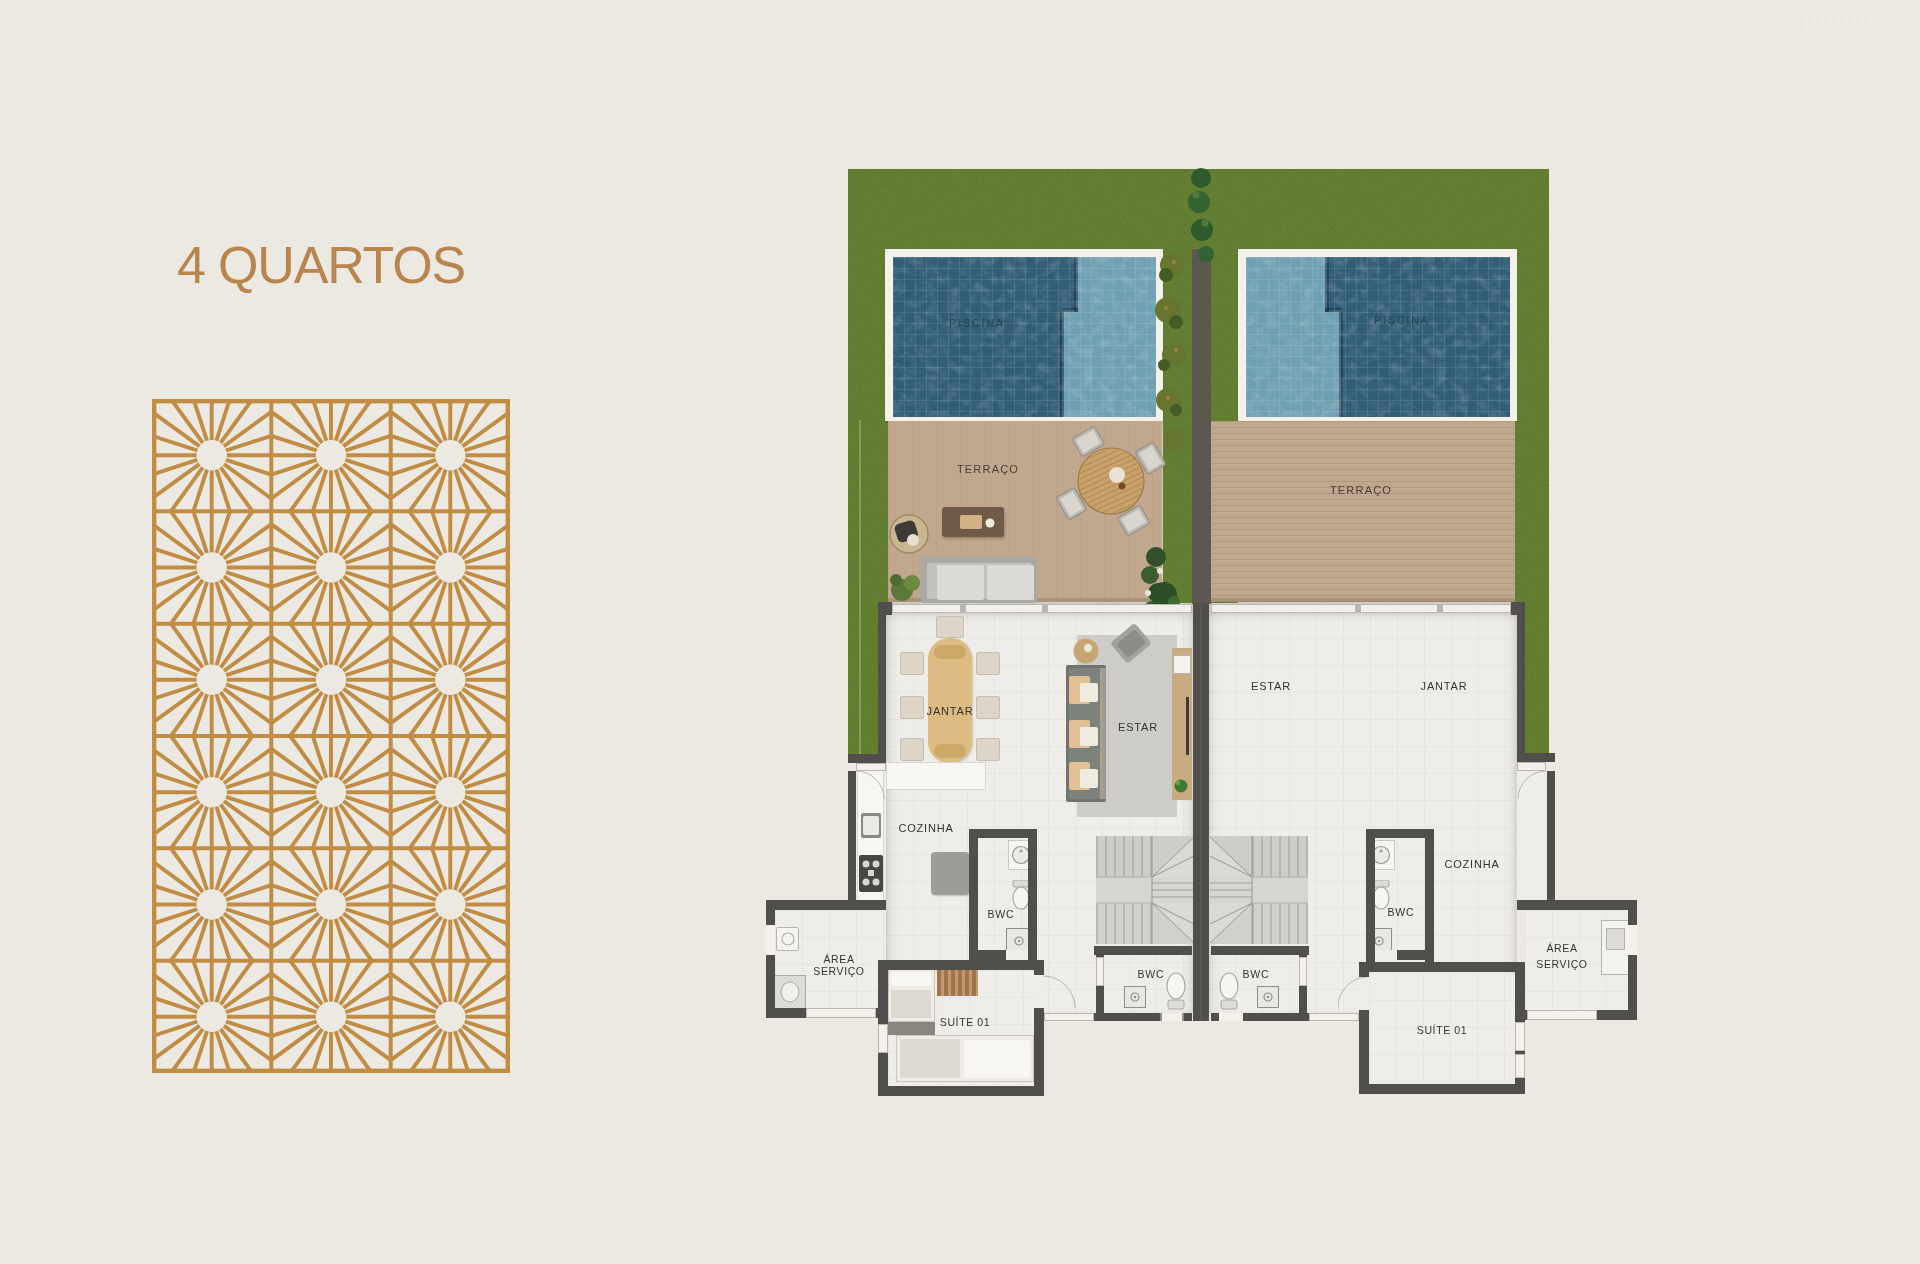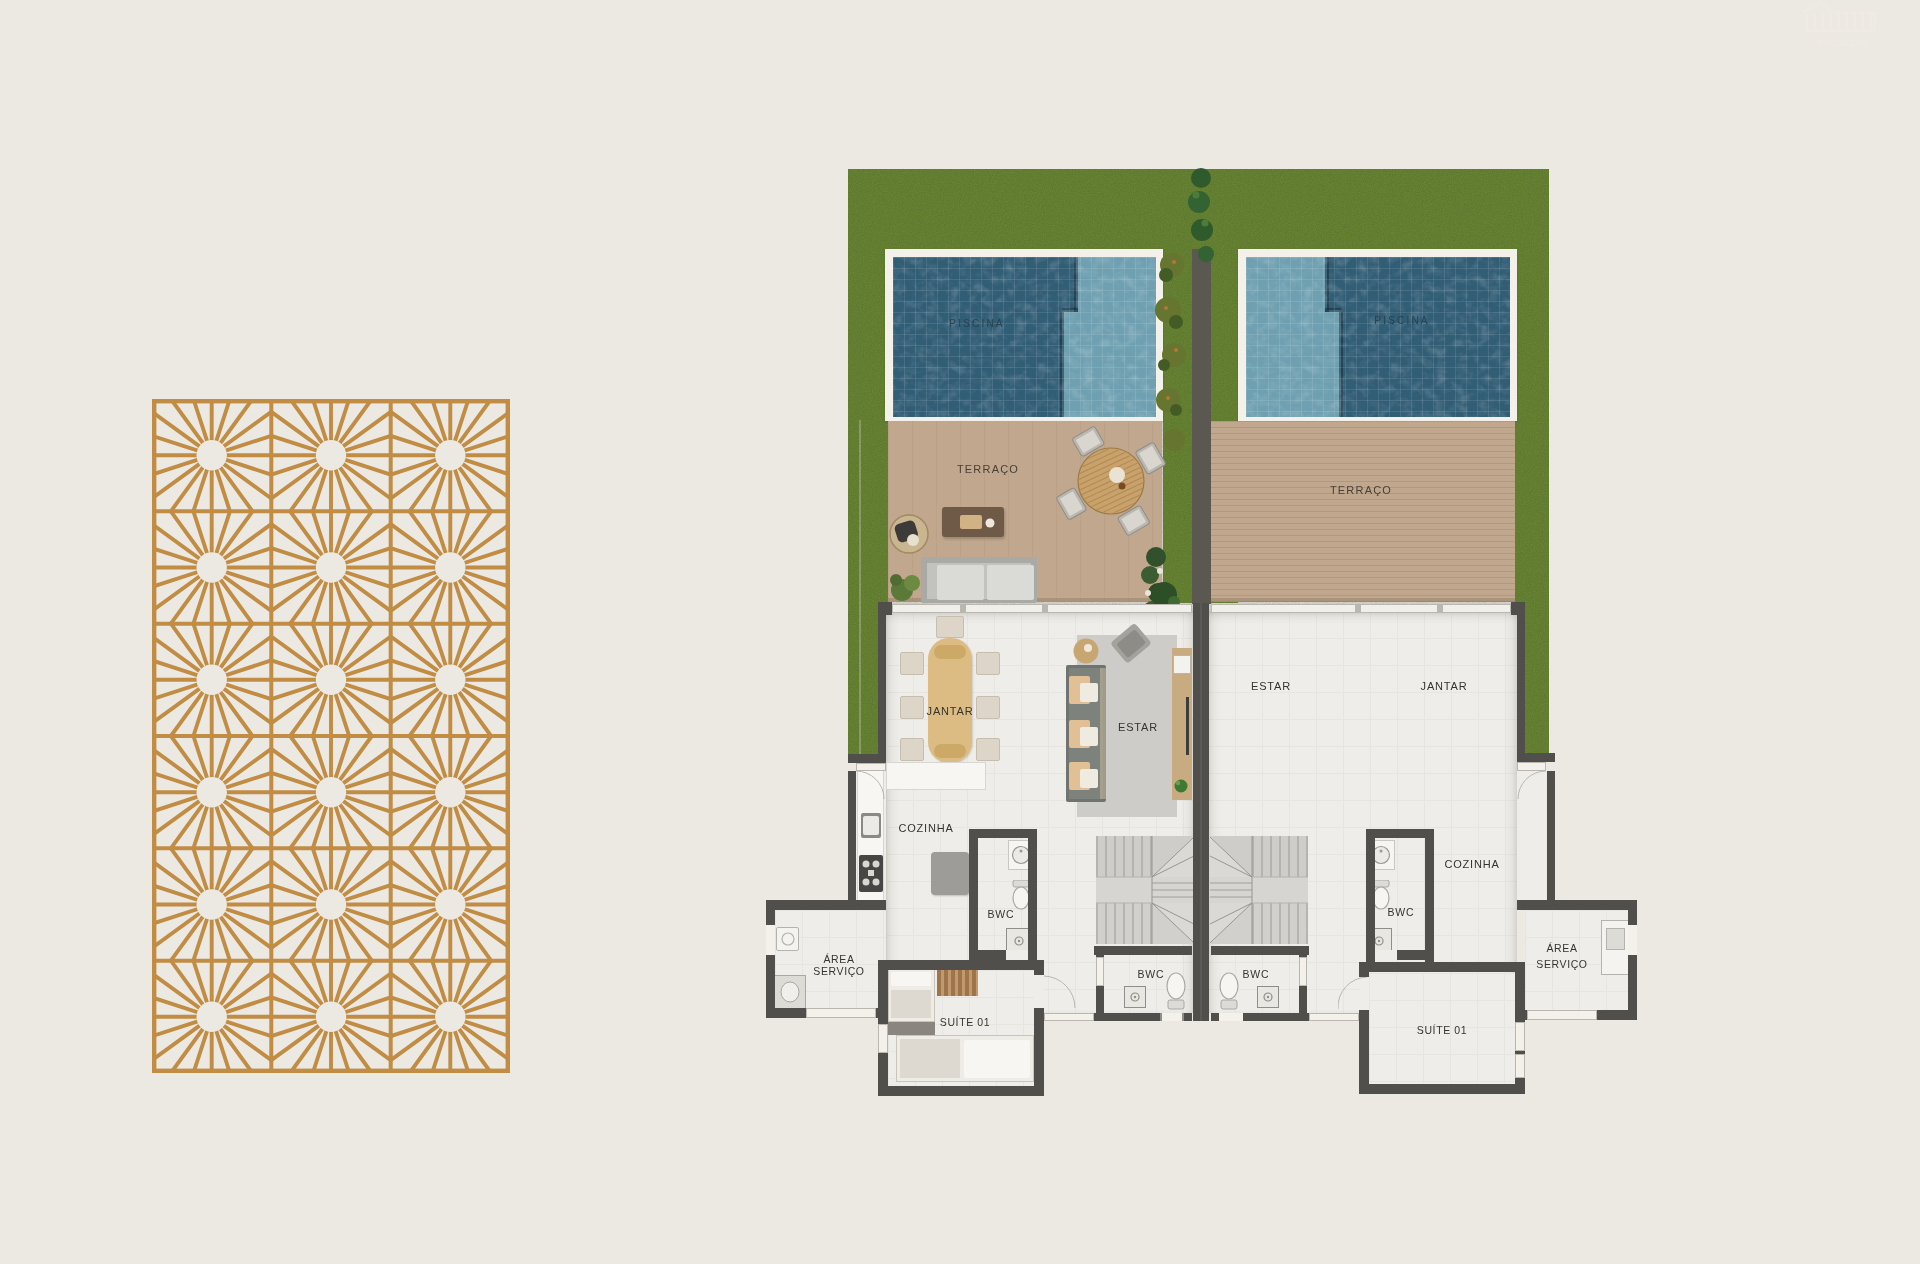--- a/index.html
+++ b/index.html
@@ -1,19 +1,19 @@
 <!DOCTYPE html>
 <html><head><meta charset="utf-8"><style>
 html,body{margin:0;padding:0}
 body{width:1920px;height:1264px;position:relative;background:#ece9e2;font-family:"Liberation Sans",sans-serif;overflow:hidden}
 .a{position:absolute}
 .lbl{text-align:center;line-height:1.15}
 </style></head><body>
 
-<div class="a" style="left:120px;top:236px;width:402px;text-align:center;color:#b9854c;font-size:52px;line-height:58px;"><br></div>
+<div class="a" style="left:120px;top:236px;width:402px;text-align:center;color:#b9854c;font-size:52px;line-height:58px;"><span style="letter-spacing:-1.2px">4 QUARTOS</span><br></div>
 
 <svg class="a" style="left:152px;top:399px" width="358" height="674" viewBox="0 0 358 674">
     <g stroke="#c18c44" fill="none">
       <path stroke-width="3.9" d="M59.7 56.2L119.3 56.2M59.7 56.2L119.3 75.6M59.7 56.2L119.3 99.5M59.7 56.2L100.5 112.3M59.7 56.2L77.9 112.3M59.7 56.2L59.7 112.3M59.7 56.2L41.4 112.3M59.7 56.2L18.9 112.3M59.7 56.2L0.0 99.5M59.7 56.2L0.0 75.6M59.7 56.2L0.0 56.2M59.7 56.2L0.0 36.8M59.7 56.2L0.0 12.8M59.7 56.2L18.9 0.0M59.7 56.2L41.4 0.0M59.7 56.2L59.7 0.0M59.7 56.2L77.9 0.0M59.7 56.2L100.5 0.0M59.7 56.2L119.3 12.8M59.7 56.2L119.3 36.8M179.0 56.2L238.7 56.2M179.0 56.2L238.7 75.6M179.0 56.2L238.7 99.5M179.0 56.2L219.8 112.3M179.0 56.2L197.2 112.3M179.0 56.2L179.0 112.3M179.0 56.2L160.8 112.3M179.0 56.2L138.2 112.3M179.0 56.2L119.3 99.5M179.0 56.2L119.3 75.6M179.0 56.2L119.3 56.2M179.0 56.2L119.3 36.8M179.0 56.2L119.3 12.8M179.0 56.2L138.2 0.0M179.0 56.2L160.8 0.0M179.0 56.2L179.0 0.0M179.0 56.2L197.2 0.0M179.0 56.2L219.8 0.0M179.0 56.2L238.7 12.8M179.0 56.2L238.7 36.8M298.3 56.2L358.0 56.2M298.3 56.2L358.0 75.6M298.3 56.2L358.0 99.5M298.3 56.2L339.1 112.3M298.3 56.2L316.6 112.3M298.3 56.2L298.3 112.3M298.3 56.2L280.1 112.3M298.3 56.2L257.5 112.3M298.3 56.2L238.7 99.5M298.3 56.2L238.7 75.6M298.3 56.2L238.7 56.2M298.3 56.2L238.7 36.8M298.3 56.2L238.7 12.8M298.3 56.2L257.5 0.0M298.3 56.2L280.1 0.0M298.3 56.2L298.3 0.0M298.3 56.2L316.6 0.0M298.3 56.2L339.1 0.0M298.3 56.2L358.0 12.8M298.3 56.2L358.0 36.8M59.7 168.5L119.3 168.5M59.7 168.5L119.3 187.9M59.7 168.5L119.3 211.9M59.7 168.5L100.5 224.7M59.7 168.5L77.9 224.7M59.7 168.5L59.7 224.7M59.7 168.5L41.4 224.7M59.7 168.5L18.9 224.7M59.7 168.5L0.0 211.9M59.7 168.5L0.0 187.9M59.7 168.5L0.0 168.5M59.7 168.5L0.0 149.1M59.7 168.5L0.0 125.1M59.7 168.5L18.9 112.3M59.7 168.5L41.4 112.3M59.7 168.5L59.7 112.3M59.7 168.5L77.9 112.3M59.7 168.5L100.5 112.3M59.7 168.5L119.3 125.1M59.7 168.5L119.3 149.1M179.0 168.5L238.7 168.5M179.0 168.5L238.7 187.9M179.0 168.5L238.7 211.9M179.0 168.5L219.8 224.7M179.0 168.5L197.2 224.7M179.0 168.5L179.0 224.7M179.0 168.5L160.8 224.7M179.0 168.5L138.2 224.7M179.0 168.5L119.3 211.9M179.0 168.5L119.3 187.9M179.0 168.5L119.3 168.5M179.0 168.5L119.3 149.1M179.0 168.5L119.3 125.1M179.0 168.5L138.2 112.3M179.0 168.5L160.8 112.3M179.0 168.5L179.0 112.3M179.0 168.5L197.2 112.3M179.0 168.5L219.8 112.3M179.0 168.5L238.7 125.1M179.0 168.5L238.7 149.1M298.3 168.5L358.0 168.5M298.3 168.5L358.0 187.9M298.3 168.5L358.0 211.9M298.3 168.5L339.1 224.7M298.3 168.5L316.6 224.7M298.3 168.5L298.3 224.7M298.3 168.5L280.1 224.7M298.3 168.5L257.5 224.7M298.3 168.5L238.7 211.9M298.3 168.5L238.7 187.9M298.3 168.5L238.7 168.5M298.3 168.5L238.7 149.1M298.3 168.5L238.7 125.1M298.3 168.5L257.5 112.3M298.3 168.5L280.1 112.3M298.3 168.5L298.3 112.3M298.3 168.5L316.6 112.3M298.3 168.5L339.1 112.3M298.3 168.5L358.0 125.1M298.3 168.5L358.0 149.1M59.7 280.8L119.3 280.8M59.7 280.8L119.3 300.2M59.7 280.8L119.3 324.2M59.7 280.8L100.5 337.0M59.7 280.8L77.9 337.0M59.7 280.8L59.7 337.0M59.7 280.8L41.4 337.0M59.7 280.8L18.9 337.0M59.7 280.8L0.0 324.2M59.7 280.8L0.0 300.2M59.7 280.8L0.0 280.8M59.7 280.8L0.0 261.4M59.7 280.8L0.0 237.5M59.7 280.8L18.9 224.7M59.7 280.8L41.4 224.7M59.7 280.8L59.7 224.7M59.7 280.8L77.9 224.7M59.7 280.8L100.5 224.7M59.7 280.8L119.3 237.5M59.7 280.8L119.3 261.4M179.0 280.8L238.7 280.8M179.0 280.8L238.7 300.2M179.0 280.8L238.7 324.2M179.0 280.8L219.8 337.0M179.0 280.8L197.2 337.0M179.0 280.8L179.0 337.0M179.0 280.8L160.8 337.0M179.0 280.8L138.2 337.0M179.0 280.8L119.3 324.2M179.0 280.8L119.3 300.2M179.0 280.8L119.3 280.8M179.0 280.8L119.3 261.4M179.0 280.8L119.3 237.5M179.0 280.8L138.2 224.7M179.0 280.8L160.8 224.7M179.0 280.8L179.0 224.7M179.0 280.8L197.2 224.7M179.0 280.8L219.8 224.7M179.0 280.8L238.7 237.5M179.0 280.8L238.7 261.4M298.3 280.8L358.0 280.8M298.3 280.8L358.0 300.2M298.3 280.8L358.0 324.2M298.3 280.8L339.1 337.0M298.3 280.8L316.6 337.0M298.3 280.8L298.3 337.0M298.3 280.8L280.1 337.0M298.3 280.8L257.5 337.0M298.3 280.8L238.7 324.2M298.3 280.8L238.7 300.2M298.3 280.8L238.7 280.8M298.3 280.8L238.7 261.4M298.3 280.8L238.7 237.5M298.3 280.8L257.5 224.7M298.3 280.8L280.1 224.7M298.3 280.8L298.3 224.7M298.3 280.8L316.6 224.7M298.3 280.8L339.1 224.7M298.3 280.8L358.0 237.5M298.3 280.8L358.0 261.4M59.7 393.2L119.3 393.2M59.7 393.2L119.3 412.6M59.7 393.2L119.3 436.5M59.7 393.2L100.5 449.3M59.7 393.2L77.9 449.3M59.7 393.2L59.7 449.3M59.7 393.2L41.4 449.3M59.7 393.2L18.9 449.3M59.7 393.2L0.0 436.5M59.7 393.2L0.0 412.6M59.7 393.2L0.0 393.2M59.7 393.2L0.0 373.8M59.7 393.2L0.0 349.8M59.7 393.2L18.9 337.0M59.7 393.2L41.4 337.0M59.7 393.2L59.7 337.0M59.7 393.2L77.9 337.0M59.7 393.2L100.5 337.0M59.7 393.2L119.3 349.8M59.7 393.2L119.3 373.8M179.0 393.2L238.7 393.2M179.0 393.2L238.7 412.6M179.0 393.2L238.7 436.5M179.0 393.2L219.8 449.3M179.0 393.2L197.2 449.3M179.0 393.2L179.0 449.3M179.0 393.2L160.8 449.3M179.0 393.2L138.2 449.3M179.0 393.2L119.3 436.5M179.0 393.2L119.3 412.6M179.0 393.2L119.3 393.2M179.0 393.2L119.3 373.8M179.0 393.2L119.3 349.8M179.0 393.2L138.2 337.0M179.0 393.2L160.8 337.0M179.0 393.2L179.0 337.0M179.0 393.2L197.2 337.0M179.0 393.2L219.8 337.0M179.0 393.2L238.7 349.8M179.0 393.2L238.7 373.8M298.3 393.2L358.0 393.2M298.3 393.2L358.0 412.6M298.3 393.2L358.0 436.5M298.3 393.2L339.1 449.3M298.3 393.2L316.6 449.3M298.3 393.2L298.3 449.3M298.3 393.2L280.1 449.3M298.3 393.2L257.5 449.3M298.3 393.2L238.7 436.5M298.3 393.2L238.7 412.6M298.3 393.2L238.7 393.2M298.3 393.2L238.7 373.8M298.3 393.2L238.7 349.8M298.3 393.2L257.5 337.0M298.3 393.2L280.1 337.0M298.3 393.2L298.3 337.0M298.3 393.2L316.6 337.0M298.3 393.2L339.1 337.0M298.3 393.2L358.0 349.8M298.3 393.2L358.0 373.8M59.7 505.5L119.3 505.5M59.7 505.5L119.3 524.9M59.7 505.5L119.3 548.9M59.7 505.5L100.5 561.7M59.7 505.5L77.9 561.7M59.7 505.5L59.7 561.7M59.7 505.5L41.4 561.7M59.7 505.5L18.9 561.7M59.7 505.5L0.0 548.9M59.7 505.5L0.0 524.9M59.7 505.5L0.0 505.5M59.7 505.5L0.0 486.1M59.7 505.5L0.0 462.1M59.7 505.5L18.9 449.3M59.7 505.5L41.4 449.3M59.7 505.5L59.7 449.3M59.7 505.5L77.9 449.3M59.7 505.5L100.5 449.3M59.7 505.5L119.3 462.1M59.7 505.5L119.3 486.1M179.0 505.5L238.7 505.5M179.0 505.5L238.7 524.9M179.0 505.5L238.7 548.9M179.0 505.5L219.8 561.7M179.0 505.5L197.2 561.7M179.0 505.5L179.0 561.7M179.0 505.5L160.8 561.7M179.0 505.5L138.2 561.7M179.0 505.5L119.3 548.9M179.0 505.5L119.3 524.9M179.0 505.5L119.3 505.5M179.0 505.5L119.3 486.1M179.0 505.5L119.3 462.1M179.0 505.5L138.2 449.3M179.0 505.5L160.8 449.3M179.0 505.5L179.0 449.3M179.0 505.5L197.2 449.3M179.0 505.5L219.8 449.3M179.0 505.5L238.7 462.1M179.0 505.5L238.7 486.1M298.3 505.5L358.0 505.5M298.3 505.5L358.0 524.9M298.3 505.5L358.0 548.9M298.3 505.5L339.1 561.7M298.3 505.5L316.6 561.7M298.3 505.5L298.3 561.7M298.3 505.5L280.1 561.7M298.3 505.5L257.5 561.7M298.3 505.5L238.7 548.9M298.3 505.5L238.7 524.9M298.3 505.5L238.7 505.5M298.3 505.5L238.7 486.1M298.3 505.5L238.7 462.1M298.3 505.5L257.5 449.3M298.3 505.5L280.1 449.3M298.3 505.5L298.3 449.3M298.3 505.5L316.6 449.3M298.3 505.5L339.1 449.3M298.3 505.5L358.0 462.1M298.3 505.5L358.0 486.1M59.7 617.8L119.3 617.8M59.7 617.8L119.3 637.2M59.7 617.8L119.3 661.2M59.7 617.8L100.5 674.0M59.7 617.8L77.9 674.0M59.7 617.8L59.7 674.0M59.7 617.8L41.4 674.0M59.7 617.8L18.9 674.0M59.7 617.8L0.0 661.2M59.7 617.8L0.0 637.2M59.7 617.8L0.0 617.8M59.7 617.8L0.0 598.4M59.7 617.8L0.0 574.5M59.7 617.8L18.9 561.7M59.7 617.8L41.4 561.7M59.7 617.8L59.7 561.7M59.7 617.8L77.9 561.7M59.7 617.8L100.5 561.7M59.7 617.8L119.3 574.5M59.7 617.8L119.3 598.4M179.0 617.8L238.7 617.8M179.0 617.8L238.7 637.2M179.0 617.8L238.7 661.2M179.0 617.8L219.8 674.0M179.0 617.8L197.2 674.0M179.0 617.8L179.0 674.0M179.0 617.8L160.8 674.0M179.0 617.8L138.2 674.0M179.0 617.8L119.3 661.2M179.0 617.8L119.3 637.2M179.0 617.8L119.3 617.8M179.0 617.8L119.3 598.4M179.0 617.8L119.3 574.5M179.0 617.8L138.2 561.7M179.0 617.8L160.8 561.7M179.0 617.8L179.0 561.7M179.0 617.8L197.2 561.7M179.0 617.8L219.8 561.7M179.0 617.8L238.7 574.5M179.0 617.8L238.7 598.4M298.3 617.8L358.0 617.8M298.3 617.8L358.0 637.2M298.3 617.8L358.0 661.2M298.3 617.8L339.1 674.0M298.3 617.8L316.6 674.0M298.3 617.8L298.3 674.0M298.3 617.8L280.1 674.0M298.3 617.8L257.5 674.0M298.3 617.8L238.7 661.2M298.3 617.8L238.7 637.2M298.3 617.8L238.7 617.8M298.3 617.8L238.7 598.4M298.3 617.8L238.7 574.5M298.3 617.8L257.5 561.7M298.3 617.8L280.1 561.7M298.3 617.8L298.3 561.7M298.3 617.8L316.6 561.7M298.3 617.8L339.1 561.7M298.3 617.8L358.0 574.5M298.3 617.8L358.0 598.4"></path>
       <path stroke-width="4" d="M119.3 0V674M238.7 0V674M0 112.3H358M0 224.7H358M0 337.0H358M0 449.3H358M0 561.7H358"></path>
       <rect x="2.2" y="2.2" width="353.6" height="669.6" stroke-width="4.4"></rect>
     </g>
     <circle cx="59.7" cy="56.2" r="15.2" fill="#ece9e2"></circle>
     <circle cx="179.0" cy="56.2" r="15.2" fill="#ece9e2"></circle>
     <circle cx="298.3" cy="56.2" r="15.2" fill="#ece9e2"></circle>

